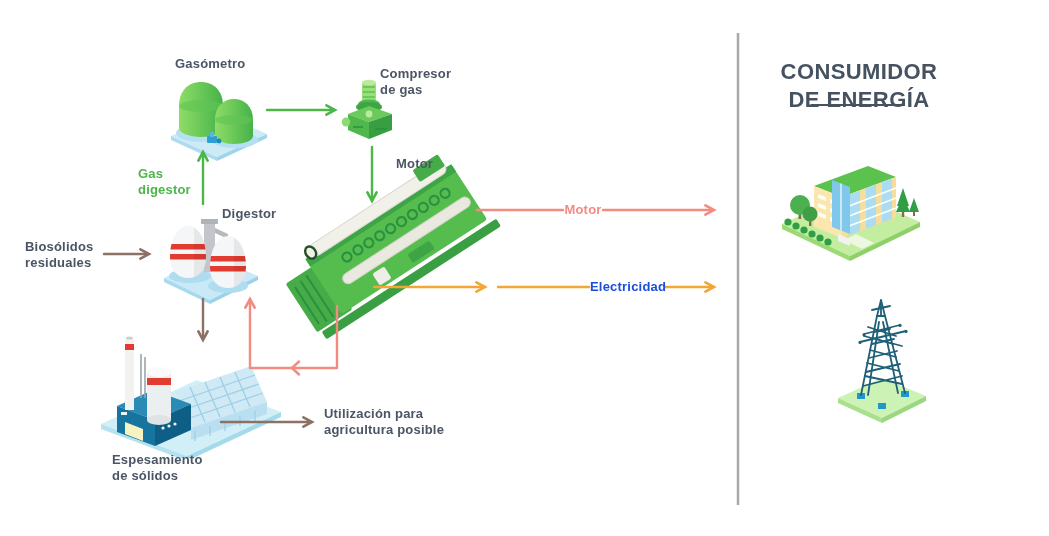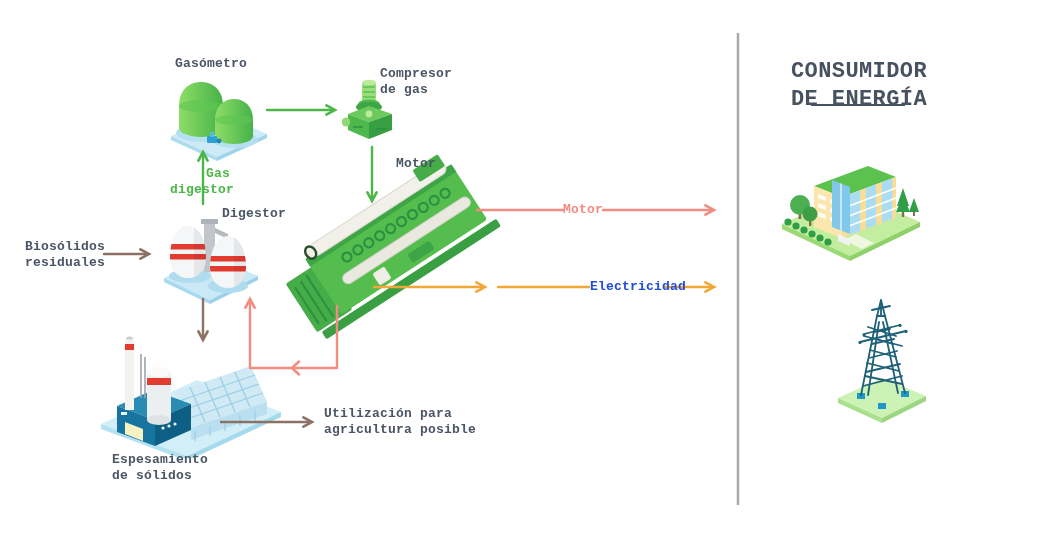--- a/index.html
+++ b/index.html
@@ -1,30 +1,30 @@
 <!DOCTYPE html>
 <html><head>
 <meta charset="utf-8">
 <style>
   html,body{margin:0;padding:0;background:#ffffff;}
   #canvas{
     position:relative;width:1049px;height:536px;background:#ffffff;overflow:hidden;
-    font-family:Liberation Mono, monospace;
+    font-family:Liberation Sans, sans-serif;
     border-radius:18px;
   }
   .layer{position:absolute;left:0;top:0;}
   .illus{position:absolute;}
   .lbl{
     position:absolute;font-size:13px;font-weight:600;line-height:1.25;
     color:#4a5565;white-space:pre-line;letter-spacing:.2px;
   }
   .lbl.green{color:#4cb648;}
   .lbl.salmon{color:#f28b80;}
   .lbl.orange{color:#1d4ed8;}
-  .lbl.right{text-align:right;margin-left:32px;}
+  .lbl.right{text-align:left;}
   .lbl.center{text-align:center;}
   .panel-title{
     position:absolute;left:775px;top:58px;width:168px;text-align:center;
     font-size:22px;font-weight:700;letter-spacing:.4px;line-height:1.28;
     color:#46525f;white-space:pre-line;
   }
   .panel-title-rule{
     position:absolute;left:811px;top:104px;width:94px;height:0;
     border-top:2px solid #46525f;
   }

